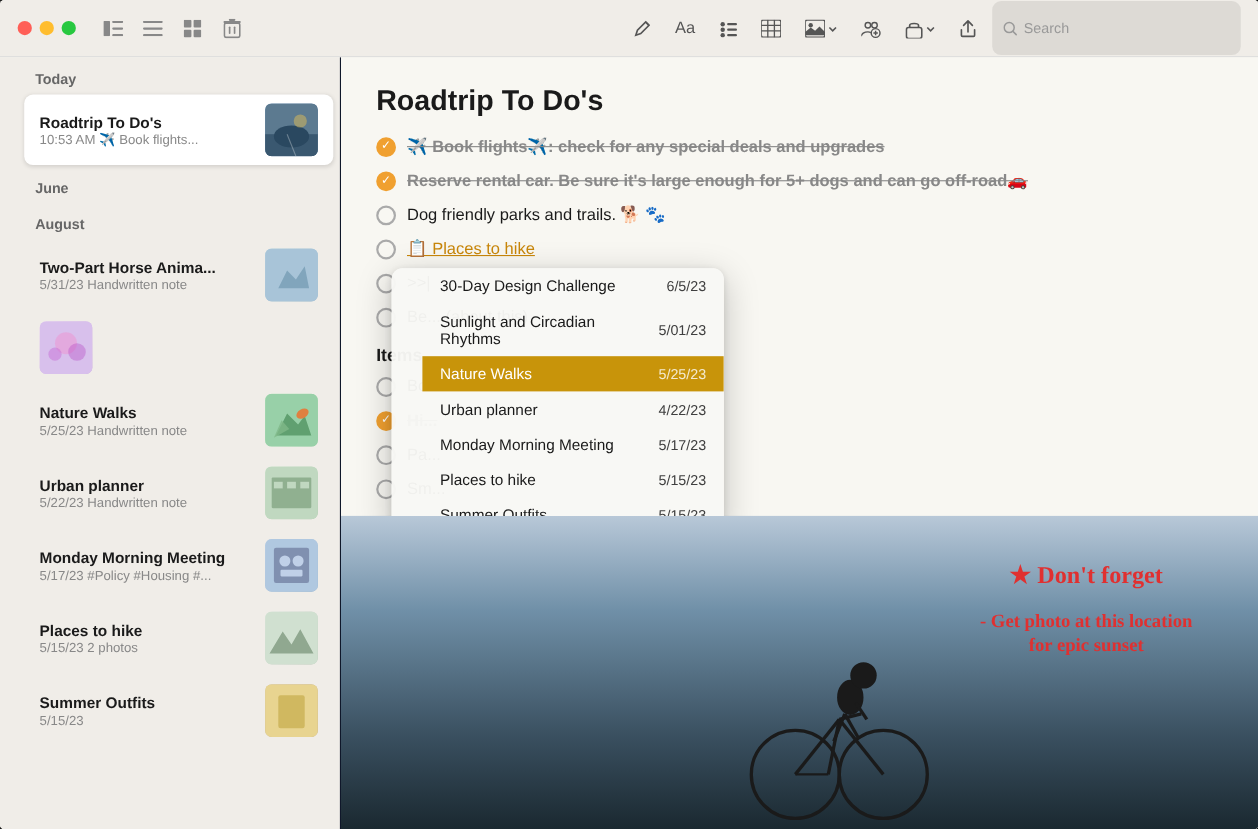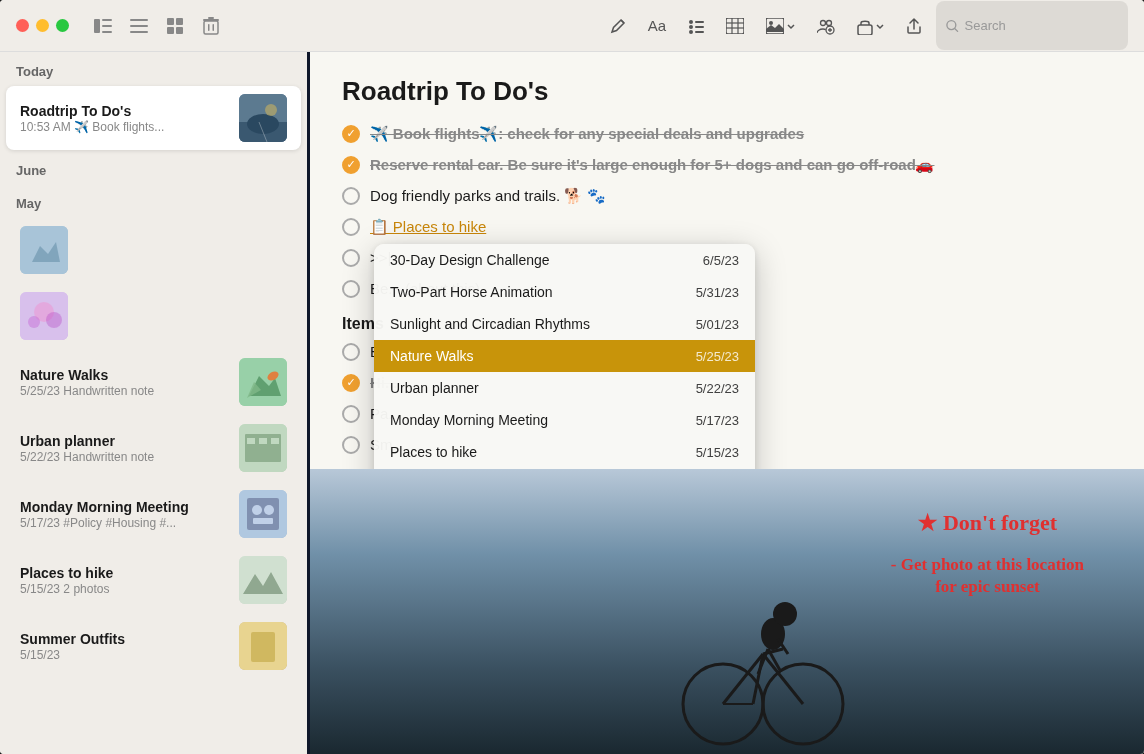--- a/index.html
+++ b/index.html
@@ -85,21 +85,21 @@
       gap: 3px;
     }
 
     .search-bar {
       display: flex;
       align-items: center;
       background: rgba(0,0,0,0.08);
       border-radius: 8px;
       padding: 17px 10px;
       gap: 6px;
-      width: 192px;
+      width: 226px;
     }
     .search-bar input {
       background: none;
       border: none;
       outline: none;
       font-size: 13px;
       color: #333;
       width: 100%;
     }
     .search-bar input::placeholder { color: #999; }
@@ -108,25 +108,26 @@
     .main-content {
       display: flex;
       flex: 1;
       overflow: hidden;
     }
 
     
     .sidebar {
       width: 310px;
       background: #f0ede8;
-      border-right: 3px solid #0f172a;
+      border-right: 1px solid #0f172a;
       display: flex;
       flex-direction: column;
       overflow: hidden;
       flex-shrink: 0;
+      padding-left: 16px;
     }
 
     .sidebar-section-label {
       font-size: 13px;
       font-weight: 600;
       color: #666;
       padding: 12px 16px 6px;
     }
 
     .note-item {
@@ -286,27 +287,28 @@
       font-size: 22px;
       font-weight: bold;
       line-height: 1.3;
       text-align: center;
     }
 
     
     .autocomplete-dropdown {
       position: absolute;
       top: 192px;
-      left: 64px;
-      width: 381px;
+      left: 46px;
+      width: 302px;
       background: rgba(248, 248, 245, 0.97);
       border-radius: 10px;
       box-shadow: 0 8px 32px rgba(0,0,0,0.22), 0 2px 8px rgba(0,0,0,0.12);
       overflow: hidden;
       z-index: 100;
+      padding-left: 28px;
     }
 
     .dropdown-item {
       display: flex;
       align-items: center;
       justify-content: space-between;
       padding: 8px 16px;
       font-size: 14px;
       cursor: pointer;
       color: #1a1a1a;
@@ -471,23 +473,27 @@
             <rect x="0" y="28" width="48" height="20" fill="#3a5870"></rect>
             <ellipse cx="24" cy="30" rx="16" ry="10" fill="#2a4860"></ellipse>
             <line x1="20" y1="28" x2="28" y2="48" stroke="#fff" stroke-width="1" opacity="0.3"></line>
             <circle cx="32" cy="16" r="6" fill="#c8b060" opacity="0.6"></circle>
           </svg>
         </div>
       </div>
 
       <div class="sidebar-section-label">June</div>
 
-      <div class="sidebar-section-label">May</div>
+      <div class="sidebar-section-label">August</div>
 
       <div class="note-item">
+        <div class="note-info">
+          <div class="note-title">Two-Part Horse Anima...</div>
+          <div class="note-meta">5/31/23  Handwritten note</div>
+        </div>
         <div class="note-thumb thumb-horse">
           <svg width="48" height="48" viewBox="0 0 48 48">
             <rect width="48" height="48" fill="#a8c4d8"></rect>
             <path d="M12 36 L20 20 L28 28 L36 16 L40 36 Z" fill="#7098b0" opacity="0.7"></path>
           </svg>
         </div>
       </div>
 
       <div class="note-item">
         <div class="note-thumb thumb-sunlight">
@@ -625,36 +631,32 @@
         </div>
         <div class="checklist-item">
           <div class="checkbox"></div>
           <span>Sm...</span>
         </div>
 
         <div class="autocomplete-dropdown">
           <div class="dropdown-item">
             <span>30-Day Design Challenge</span>
             <span class="dropdown-item-date">6/5/23</span>
-          </div>
-          <div class="dropdown-item">
-            <span>Two-Part Horse Animation</span>
-            <span class="dropdown-item-date">5/31/23</span>
           </div>
           <div class="dropdown-item">
             <span>Sunlight and Circadian Rhythms</span>
             <span class="dropdown-item-date">5/01/23</span>
           </div>
           <div class="dropdown-item selected">
             <span>Nature Walks</span>
             <span class="dropdown-item-date">5/25/23</span>
           </div>
           <div class="dropdown-item">
             <span>Urban planner</span>
-            <span class="dropdown-item-date">5/22/23</span>
+            <span class="dropdown-item-date">4/22/23</span>
           </div>
           <div class="dropdown-item">
             <span>Monday Morning Meeting</span>
             <span class="dropdown-item-date">5/17/23</span>
           </div>
           <div class="dropdown-item">
             <span>Places to hike</span>
             <span class="dropdown-item-date">5/15/23</span>
           </div>
           <div class="dropdown-item">

